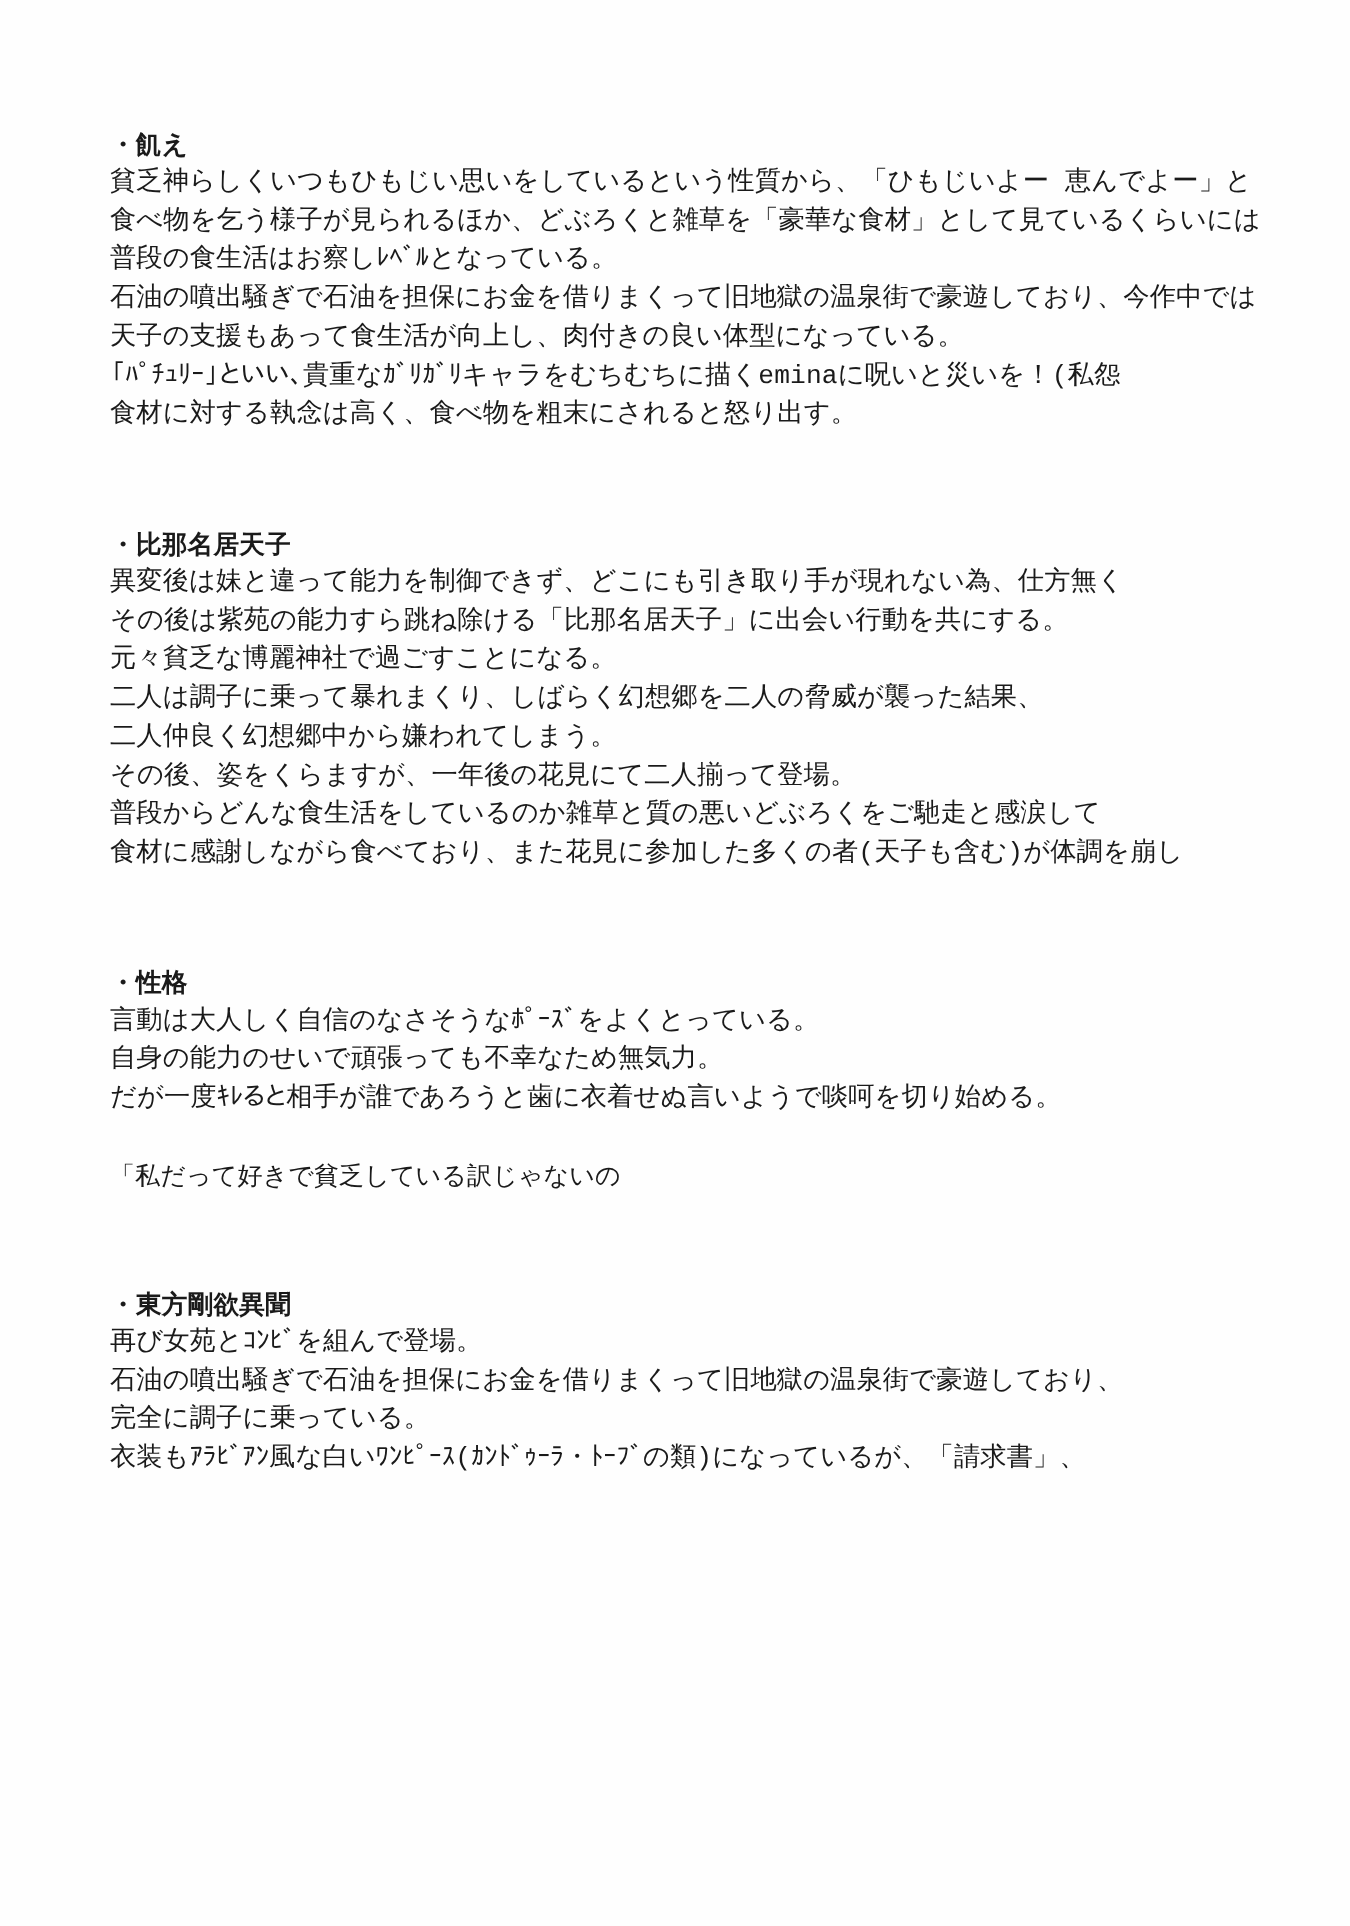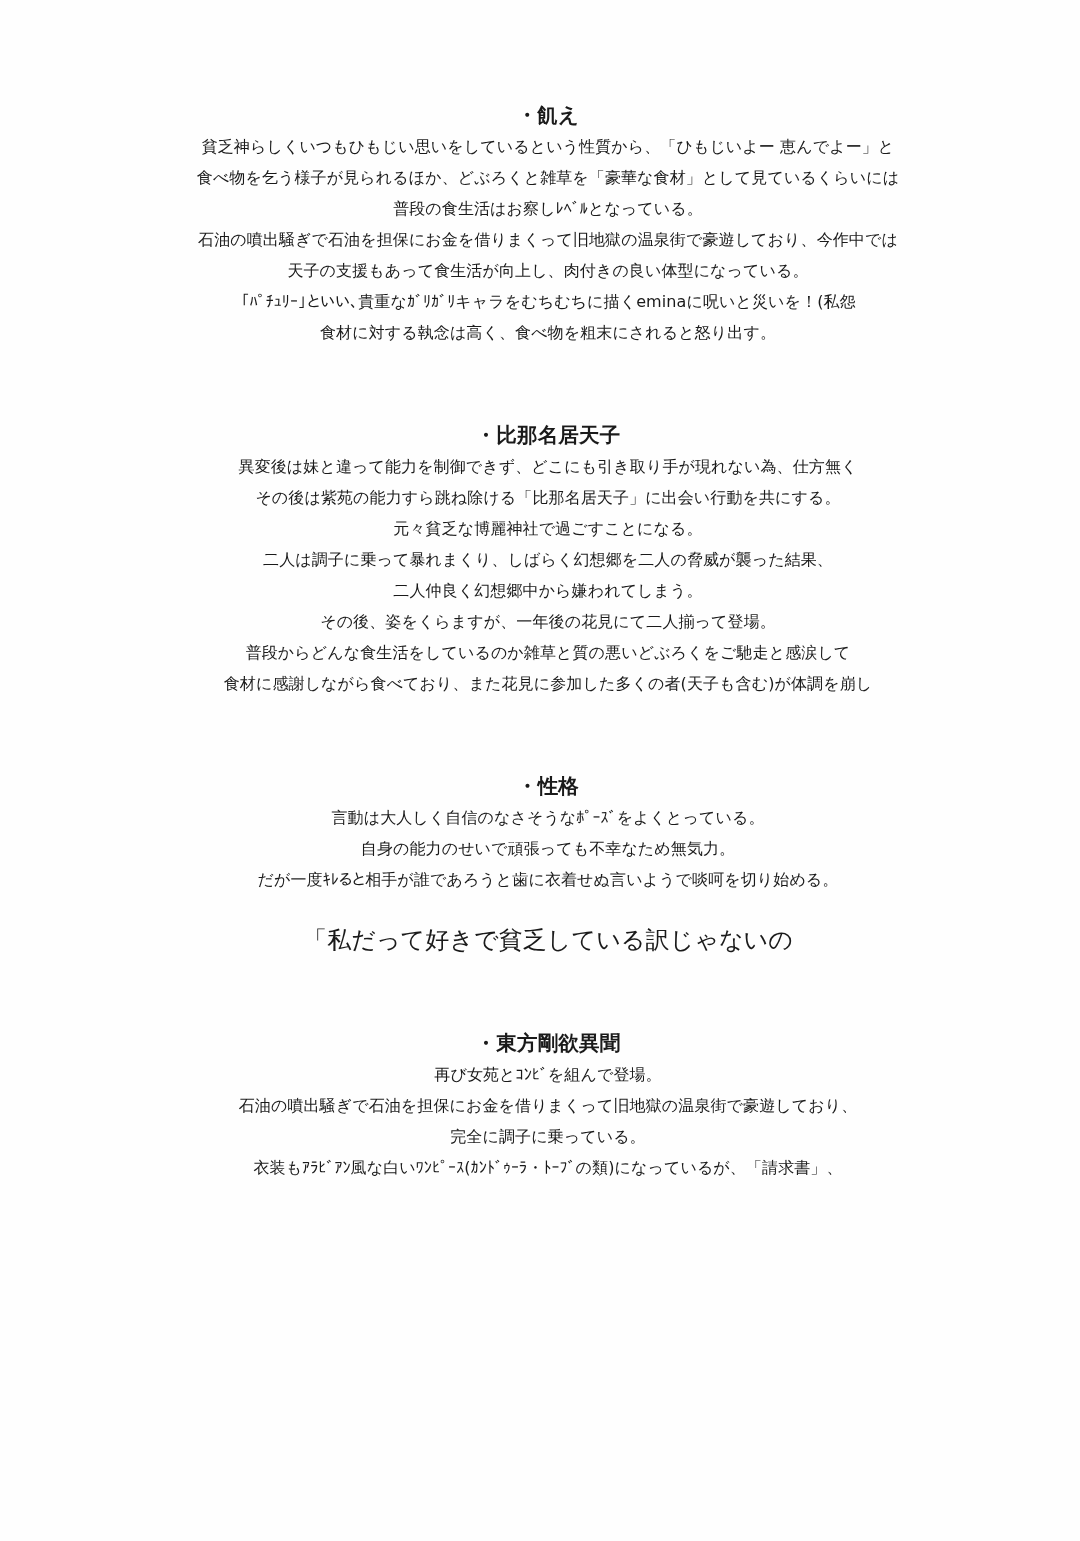--- a/index.html
+++ b/index.html
@@ -15,47 +15,47 @@
     color: #1a1a1a;
     overflow: hidden;
   }
   .page {
     position: absolute;
     left: 0;
     top: 0;
     width: 1080px;
     height: 1541px;
     background: #fefefe;
-    text-align: center;
   }
   .content {
     position: absolute;
     left: 88px;
     top: 100px;
     width: 920px;
   }
   .section {
     margin-bottom: 0;
   }
   .heading {
     font-size: 20.5px;
     line-height: 31px;
     font-weight: 600;
     letter-spacing: 0.2px;
     white-space: pre;
   }
   .line {
-    font-size: 16px;
+    font-size: 21px;
     line-height: 31px;
     letter-spacing: 0.1px;
     white-space: pre;
     font-weight: 500;
+    font-family: Liberation Mono, monospace;
   }
   .quote {
-    font-size: 24px;
+    font-size: 20px;
     line-height: 31px;
     letter-spacing: 0.1px;
     white-space: pre;
     font-weight: 500;
   }
   .gap-lg { height: 72px; }
   .gap-sm { height: 30px; }
 </style>
 </head>
 <body>

